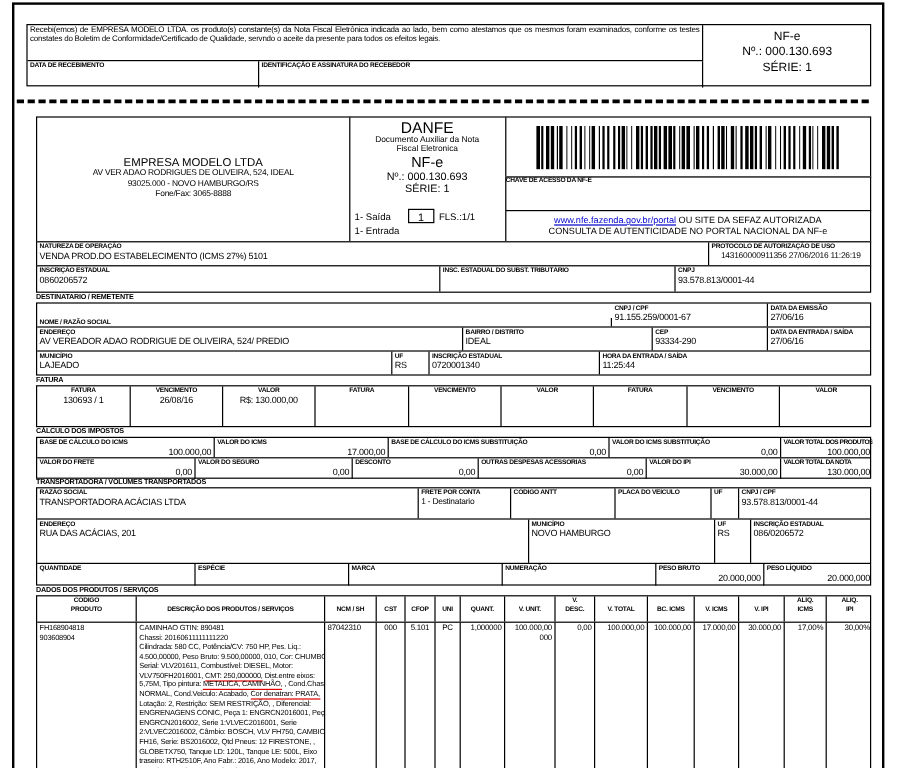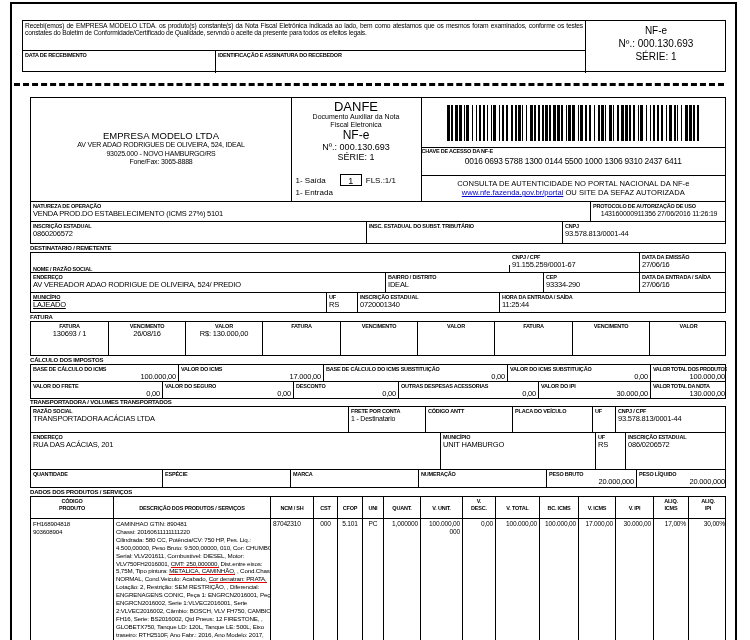--- a/index.html
+++ b/index.html
@@ -212,27 +212,26 @@
         <span class="bar-w" style="flex-grow: 1;"></span>
         <span class="bar-b" style="flex-grow: 2;"></span>
         <span class="bar-w" style="flex-grow: 1;"></span>
         <span class="bar-b" style="flex-grow: 1;"></span>
         <span class="bar-w" style="flex-grow: 2;"></span>
         <span class="bar-b" style="flex-grow: 1;"></span>
       </div>
   </div>
   <div class="box" style="left:420.5px; top:147px; width:305.5px; height:29px;">
     <div class="lbl">CHAVE DE ACESSO DA NF-E</div>
-    <div class="b ctr" style="font-size:8.4px; line-height:12px; white-space:nowrap; letter-spacing:-0.2px;">0016 0693 5788 1300 0144 5500 1000 1306 9310 2437 6411</div>
   </div>
   <div class="box ctr" style="left:420.5px; top:175px; width:305.5px; height:27px; padding-top:3px;">
-    <div style="font-size:7.6px; line-height:9px; white-space:nowrap;">CONSULTA DE AUTENTICIDADE NO PORTAL NACIONAL DA NF-e</div>
     <div style="font-size:7.6px; line-height:9px; white-space:nowrap;">
       <a class="link" href="#">www.nfe.fazenda.gov.br/portal</a><span> OU SITE DA SEFAZ AUTORIZADA</span>
     </div>
+    <div style="font-size:7.6px; line-height:9px; white-space:nowrap;">CONSULTA DE AUTENTICIDADE NO PORTAL NACIONAL DA NF-e</div>
   </div>
 
   <div class="box row" style="left:30px; top:201px; width:696px; height:21px;">
     <div class="cell" style="width:560px;">
       <div class="lbl">NATUREZA DE OPERAÇÃO</div>
       <div class="val">VENDA PROD.DO ESTABELECIMENTO (ICMS 27%) 5101</div>
     </div>
     <div class="cell last" style="width:136px;">
       <div class="lbl">PROTOCOLO DE AUTORIZAÇÃO DE USO</div>
       <div class="val b ctr" style="font-size:7px;">143160000911356 27/06/2016 11:26:19</div>
@@ -282,21 +281,21 @@
       <div class="cell" style="width:96px;">
         <div class="lbl">CEP</div>
         <div class="val">93334-290</div>
       </div>
       <div class="cell last" style="width:87px;">
         <div class="lbl">DATA DA ENTRADA / SAÍDA</div>
         <div class="val">27/06/16</div>
       </div>
     </div>
     <div class="row" style="height:19px;">
-      <div class="cell" style="width:296px;text-decoration:underline;">
+      <div class="cell" style="width:296px;">
         <div class="lbl">MUNICÍPIO</div>
         <div class="val">LAJEADO</div>
       </div>
       <div class="cell" style="width:31px;">
         <div class="lbl">UF</div>
         <div class="val">RS</div>
       </div>
       <div class="cell" style="width:142px;">
         <div class="lbl">INSCRIÇÃO ESTADUAL</div>
         <div class="val">0720001340</div>
@@ -428,21 +427,21 @@
         <div class="val">93.578.813/0001-44</div>
       </div>
     </div>
     <div class="row" style="height:37px; border-bottom:1px solid #000;">
       <div class="cell" style="width:410px;">
         <div class="lbl">ENDEREÇO</div>
         <div class="val">RUA DAS ACÁCIAS, 201</div>
       </div>
       <div class="cell" style="width:155px;">
         <div class="lbl">MUNICÍPIO</div>
-        <div class="val">UNIT HAMBURGO</div>
+        <div class="val">NOVO HAMBURGO</div>
       </div>
       <div class="cell" style="width:30px;">
         <div class="lbl">UF</div>
         <div class="val">RS</div>
       </div>
       <div class="cell last" style="width:101px;">
         <div class="lbl">INSCRIÇÃO ESTADUAL</div>
         <div class="val">086/0206572</div>
       </div>
     </div>

